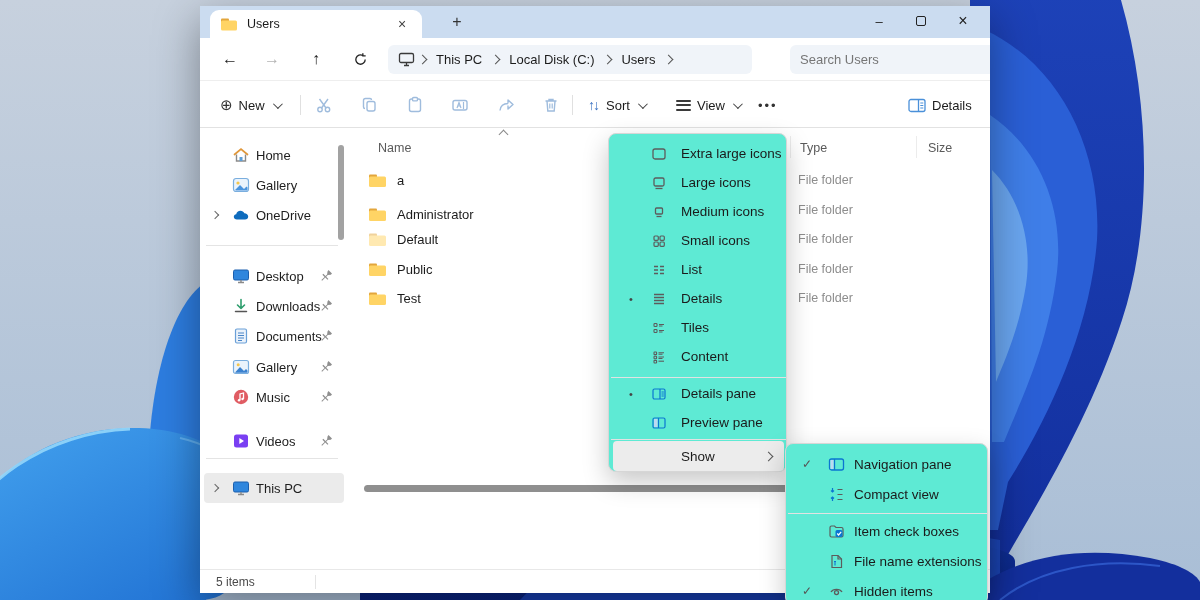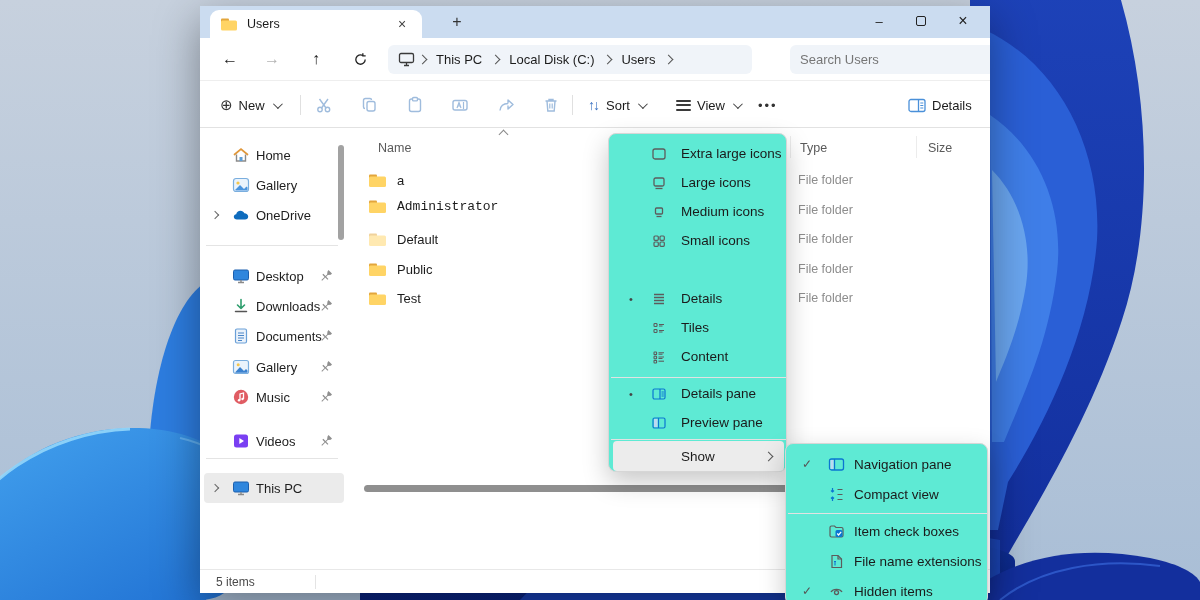--- a/index.html
+++ b/index.html
@@ -386,21 +386,21 @@
 
       <div class="frow-name" style="top:38px;">
         <svg width="19" height="15" viewBox="0 0 19 15" style="margin-left:8px;">
             <rect x="1" y="1.5" width="8" height="5" rx="1" fill="#e3a63c"></rect>
             <rect x="1" y="3.5" width="17" height="10.5" rx="1.5" fill="#ffd465"></rect>
           </svg>
         <span class="fname">a</span>
       </div>
       <div class="frow-type" style="top:45px;">File folder</div>
 
-      <div class="frow-name" style="top:64px;font-family:Liberation Mono, monospace;">
+      <div class="frow-name" style="top:72px;">
         <svg width="19" height="15" viewBox="0 0 19 15" style="margin-left:8px;">
             <rect x="1" y="1.5" width="8" height="5" rx="1" fill="#e3a63c"></rect>
             <rect x="1" y="3.5" width="17" height="10.5" rx="1.5" fill="#ffd465"></rect>
           </svg>
         <span class="fname">Administrator</span>
       </div>
       <div class="frow-type" style="top:75px;">File folder</div>
 
       <div class="frow-name" style="top:97px;">
         <svg width="19" height="15" viewBox="0 0 19 15" style="margin-left:8px;opacity:.5;">
@@ -461,20 +461,26 @@
     <span class="m-lbl">Medium icons</span>
   </div>
   <div class="m-item" style="top:92px;">
     <svg class="m-ico" viewBox="0 0 16 16">
         <rect x="3" y="3" width="4.3" height="4.3" rx="1" stroke="#5c5c5c" stroke-width="1.2" fill="none"></rect>
         <rect x="9" y="3" width="4.3" height="4.3" rx="1" stroke="#5c5c5c" stroke-width="1.2" fill="none"></rect>
         <rect x="3" y="9" width="4.3" height="4.3" rx="1" stroke="#5c5c5c" stroke-width="1.2" fill="none"></rect>
         <rect x="9" y="9" width="4.3" height="4.3" rx="1" stroke="#5c5c5c" stroke-width="1.2" fill="none"></rect>
       </svg>
     <span class="m-lbl">Small icons</span>
+  </div>
+  <div class="m-item" style="top:121px;">
+    <svg class="m-ico" viewBox="0 0 16 16">
+        <path d="M3 4.5 h4 M9 4.5 h4 M3 8 h4 M9 8 h4 M3 11.5 h4 M9 11.5 h4" stroke="#5c5c5c" stroke-width="1.3"></path>
+      </svg>
+    <span class="m-lbl">List</span>
   </div>
   <div class="m-item" style="top:150px;">
     <span class="m-bullet">•</span>
     <svg class="m-ico" viewBox="0 0 16 16">
         <path d="M3 3.5 h10 M3 6.5 h10 M3 9.5 h10 M3 12.5 h10" stroke="#5c5c5c" stroke-width="1.4"></path>
       </svg>
     <span class="m-lbl">Details</span>
   </div>
   <div class="m-item" style="top:179px;">
     <svg class="m-ico" viewBox="0 0 16 16">

